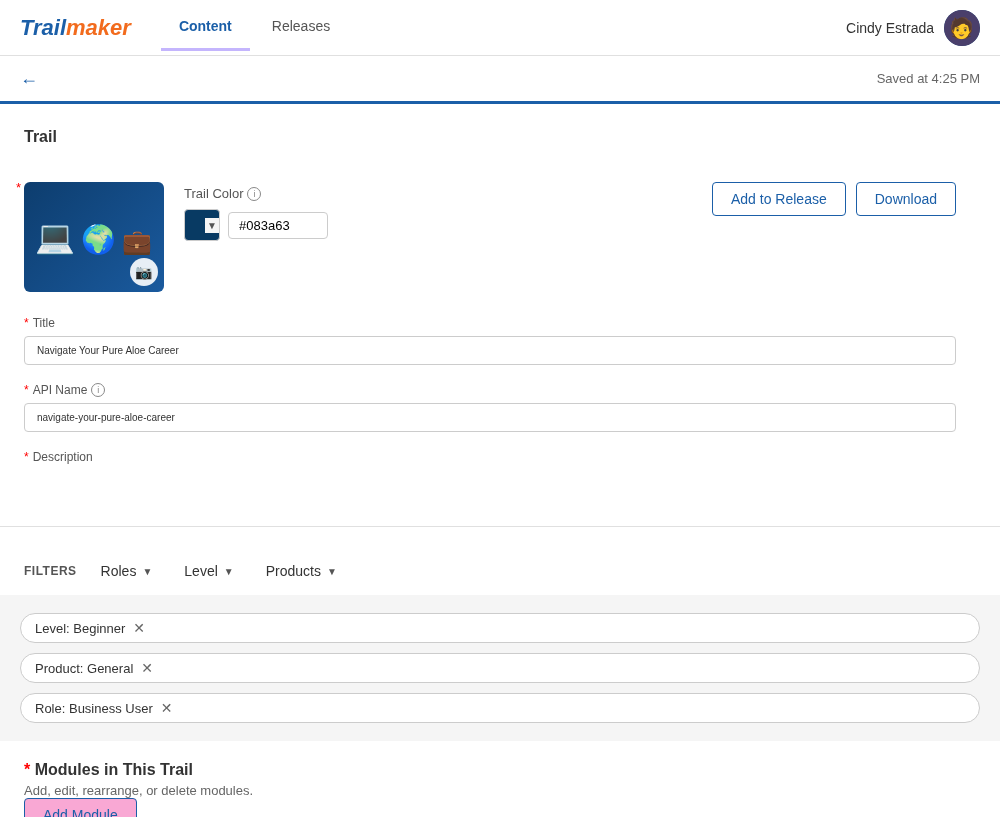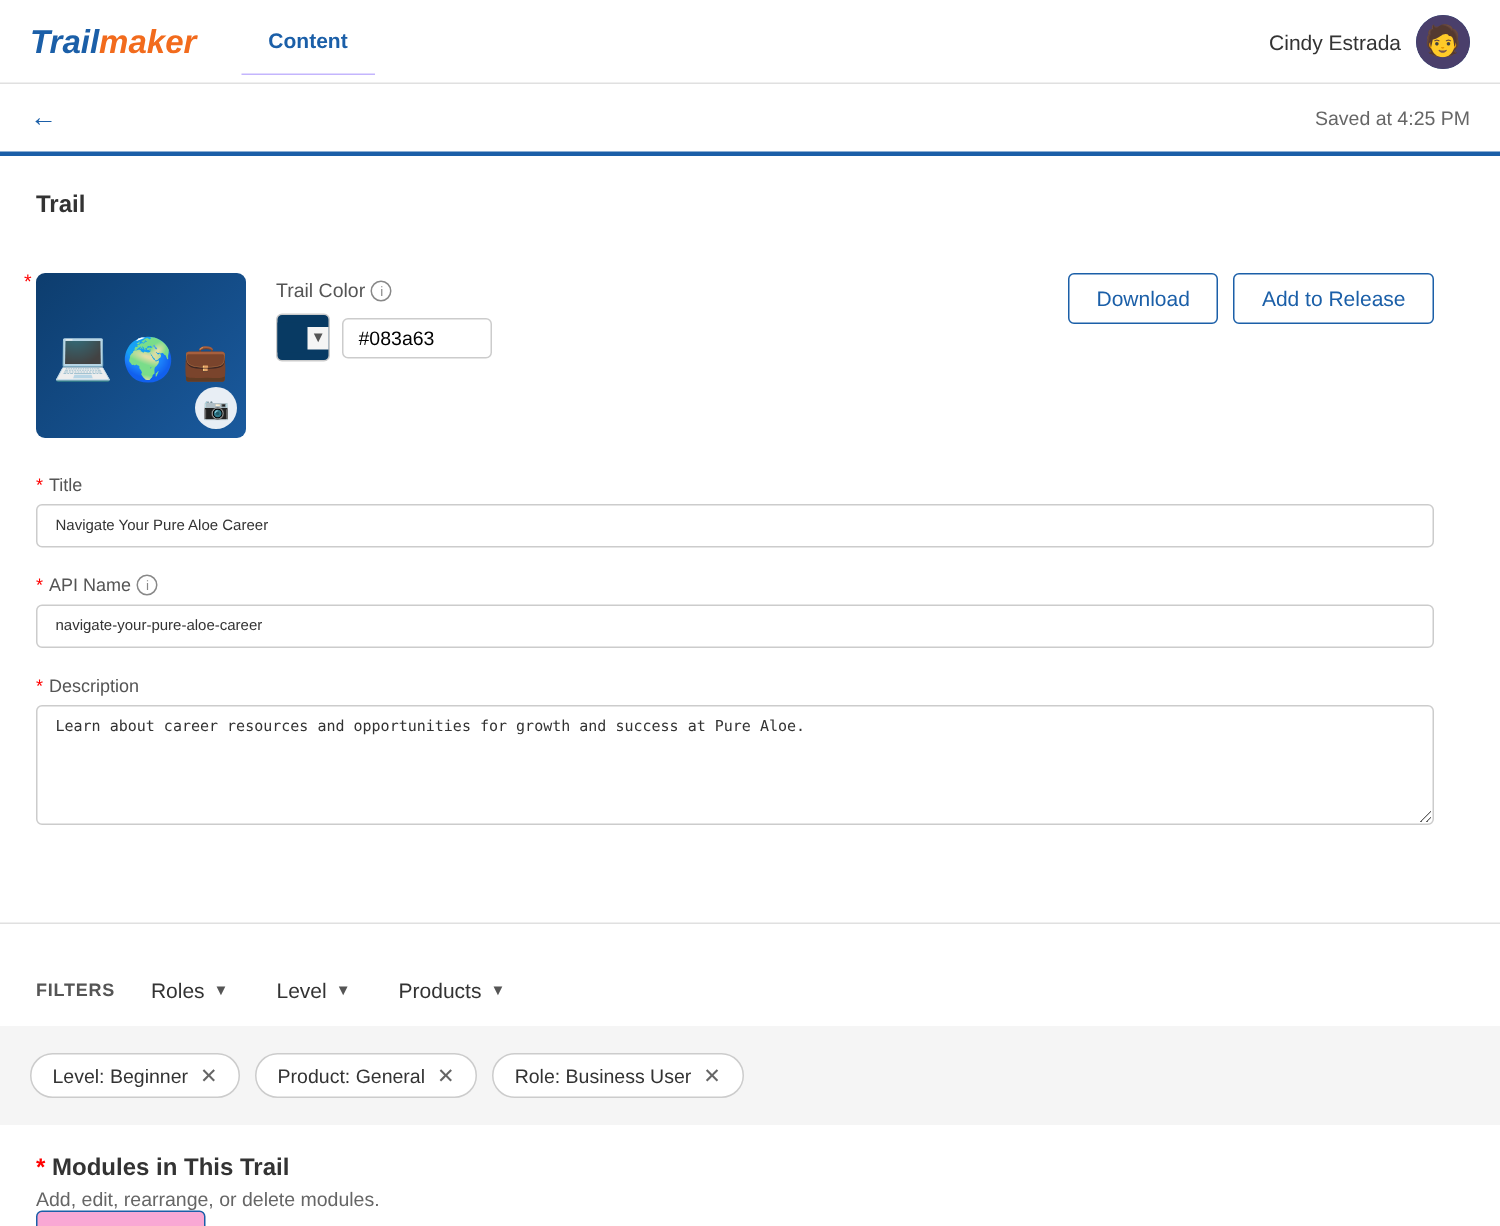--- a/index.html
+++ b/index.html
@@ -21,21 +21,21 @@
     .nav-tab {
       padding: 14px 18px;
       cursor: pointer;
       font-size: 14px;
       color: #555;
       border-bottom: 3px solid transparent;
       text-decoration: none;
     }
     .nav-tab.active {
       color: #1b5fa8;
-      border-bottom: 1px solid #c4b5fd;
+      border-bottom: 3px solid #c4b5fd;
       font-weight: 600;
     }
     .header-right { display: flex; align-items: center; gap: 10px; }
     .user-name { font-size: 14px; color: #333; }
     .avatar {
       width: 36px; height: 36px; border-radius: 50%;
       background: #2c4a7c;
       display: flex; align-items: center; justify-content: center;
       overflow: hidden;
     }
@@ -152,21 +152,21 @@
       background: none; border: none; cursor: pointer;
       font-size: 14px; color: #333;
       padding: 4px 8px;
     }
     .filter-chevron { font-size: 10px; color: #555; }
 
     
     .filter-chips {
       background: #f5f5f5;
       padding: 18px 20px;
-      display: flex; gap: 10px; flex-wrap: wrap;
+      display: flex; gap: 10px; flex-wrap: wrap; flex-direction: column;
     }
     .chip {
       display: flex; align-items: center; gap: 8px;
       background: #fff;
       border: 1px solid #ccc;
       border-radius: 20px;
       padding: 6px 14px;
       font-size: 13px;
       color: #333;
     }
@@ -206,20 +206,21 @@
 </head>
 <body>
 
 <header class="header">
   <div class="header-left">
     <div class="logo">
       Trail<span>maker</span>
     </div>
     <nav class="nav-tabs">
       <a class="nav-tab active">Content</a>
+      <a class="nav-tab">Releases</a>
     </nav>
   </div>
   <div class="header-right">
     <span class="user-name">Cindy Estrada</span>
     <div class="avatar">
       <div class="avatar-img">🧑</div>
     </div>
   </div>
 </header>
 
@@ -260,22 +261,22 @@
           <div class="color-swatch">
             <div class="color-swatch-inner"></div>
             <span class="color-dropdown-arrow">▼</span>
           </div>
           <input class="color-hex-input" type="text" value="#083a63" style="">
         </div>
       </div>
     </div>
 
     <div class="action-buttons">
+      <button class="btn-outline">Add to Release</button>
       <button class="btn-outline">Download</button>
-      <button class="btn-outline">Add to Release</button>
     </div>
   </div>
 
   <div class="form-group">
     <div class="form-label">
       <span class="req">*</span>
       <span>Title</span>
     </div>
     <input class="form-input" type="text" value="Navigate Your Pure Aloe Career" style="">
   </div>
@@ -287,21 +288,20 @@
       <span class="info-icon">i</span>
     </div>
     <input class="form-input" type="text" value="navigate-your-pure-aloe-career" style="">
   </div>
 
   <div class="form-group">
     <div class="form-label">
       <span class="req">*</span>
       <span>Description</span>
     </div>
-    <textarea class="form-textarea" style="">Learn about career resources and opportunities for growth and success at Pure Aloe.</textarea>
   </div>
 </div>
 
 <hr class="divider">
 
 <div class="filters-row" style="padding-left:24px;padding-right:24px;">
   <span class="filters-label">FILTERS</span>
   <button class="filter-btn">
     <span>Roles</span>
     <span class="filter-chevron">▼</span>

